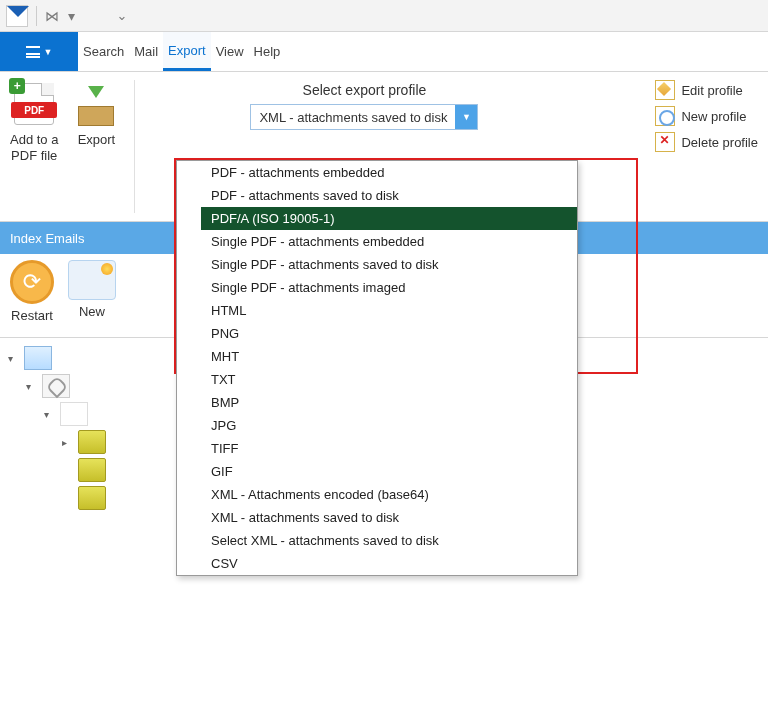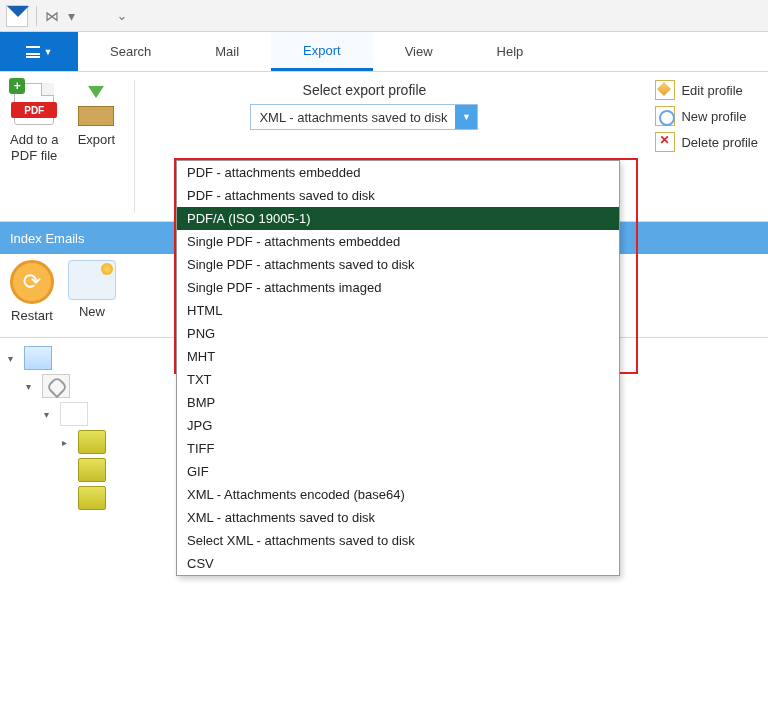--- a/index.html
+++ b/index.html
@@ -12,21 +12,21 @@
   .titlebar .vdiv { width:1px; height:20px; background:#ccc; }
   .titlebar .qa { color:#7a7a7a; font-size:14px; letter-spacing:1px; }
   .titlebar .chev { width:20px; text-align:center; color:#7a7a7a; }
 
   
   .menustrip { height: 40px; background:#fff; border-bottom:1px solid #d6d6d6; display:flex; align-items:stretch; }
   .menu-file { width:78px; background:#0b72d0; display:flex; align-items:center; justify-content:center; color:#fff; gap:4px; }
   .menu-file .bars { display:inline-block; width:14px; height:12px; border-top:2px solid #fff; border-bottom:2px solid #fff; position:relative; }
   .menu-file .bars::before { content:""; position:absolute; left:0; right:0; top:5px; height:2px; background:#fff; }
   .menu-file .dd { font-size:9px; }
-  .menu-tab { padding:0 32px; display:flex; align-items:center; color:#444; cursor:pointer; }
+  .menu-tab { padding:0 5px; display:flex; align-items:center; color:#444; cursor:pointer; }
   .menu-tab.active { color:#0b72d0; border-bottom:3px solid #0b72d0; background:#f6f9fd; }
 
   
   .ribbon { height: 150px; background:#fff; border-bottom:1px solid #d6d6d6; display:flex; padding:8px 10px; gap:14px; position:relative; }
   .rib-btn { display:flex; flex-direction:column; align-items:center; gap:4px; cursor:pointer; }
   .rib-btn .ico { width:48px; height:48px; display:flex; align-items:center; justify-content:center; }
   .rib-btn .lbl { text-align:center; font-size:13px; color:#333; line-height:1.2; }
   .pdf-ico { width:40px; height:42px; background:#fff; border:1px solid #bbb; border-radius:3px; position:relative; }
   .pdf-ico::before { content:""; position:absolute; right:-1px; top:-1px; width:12px; height:12px; background:#f3f3f3; border-left:1px solid #bbb; border-bottom:1px solid #bbb; }
   .pdf-ico .band { position:absolute; left:-4px; top:18px; right:-4px; height:16px; background:#d22; color:#fff; font-size:10px; font-weight:bold; display:flex; align-items:center; justify-content:center; border-radius:2px; }
@@ -44,21 +44,21 @@
   .combo .cbtn { width:22px; background:#4da3e8; display:flex; align-items:center; justify-content:center; color:#fff; font-size:9px; }
 
   .profile-actions { position:absolute; right:10px; top:8px; display:flex; flex-direction:column; gap:6px; }
   .pact { display:flex; align-items:center; gap:6px; cursor:pointer; color:#333; }
   .pact .pico { width:20px; height:20px; border:1px solid #d6b24a; background:#fff; position:relative; }
   .pact .pico.edit::after { content:""; position:absolute; left:3px; top:3px; width:10px; height:10px; background:linear-gradient(135deg,#f6d06a,#e6a63a); transform:rotate(45deg); }
   .pact .pico.news::after { content:""; position:absolute; left:3px; top:3px; width:12px; height:12px; border:2px solid #6aa6e6; border-radius:50%; }
   .pact .pico.del::after { content:"✕"; position:absolute; left:3px; top:0; color:#d22; font-size:12px; font-weight:bold; }
 
   
-  .dropdown { position:absolute; left:176px; top:160px; width:444px; background:#fff; border:1px solid #9a9a9a; box-shadow:2px 3px 6px rgba(0,0,0,0.2); z-index:50; }
+  .dropdown { position:absolute; left:176px; top:160px; width:402px; background:#fff; border:1px solid #9a9a9a; box-shadow:2px 3px 6px rgba(0,0,0,0.2); z-index:50;padding-left:24px; }
   .dropdown .dl-inner { max-height:540px; overflow-y:auto; }
   .dropdown .ditem { padding:4px 10px; color:#222; cursor:pointer; white-space:nowrap; }
   .dropdown .ditem.sel { background:#14532d; color:#fff; }
   .redbox { position:absolute; border:2px solid #e02020; pointer-events:none; }
 
   
   .idxbar { height:32px; background:#5aa8e6; color:#fff; display:flex; align-items:center; padding:0 10px; font-size:16px; }
 
   
   .tbar2 { height:84px; background:#fff; border-bottom:1px solid #d6d6d6; display:flex; align-items:flex-start; padding:6px 10px; gap:14px; }

